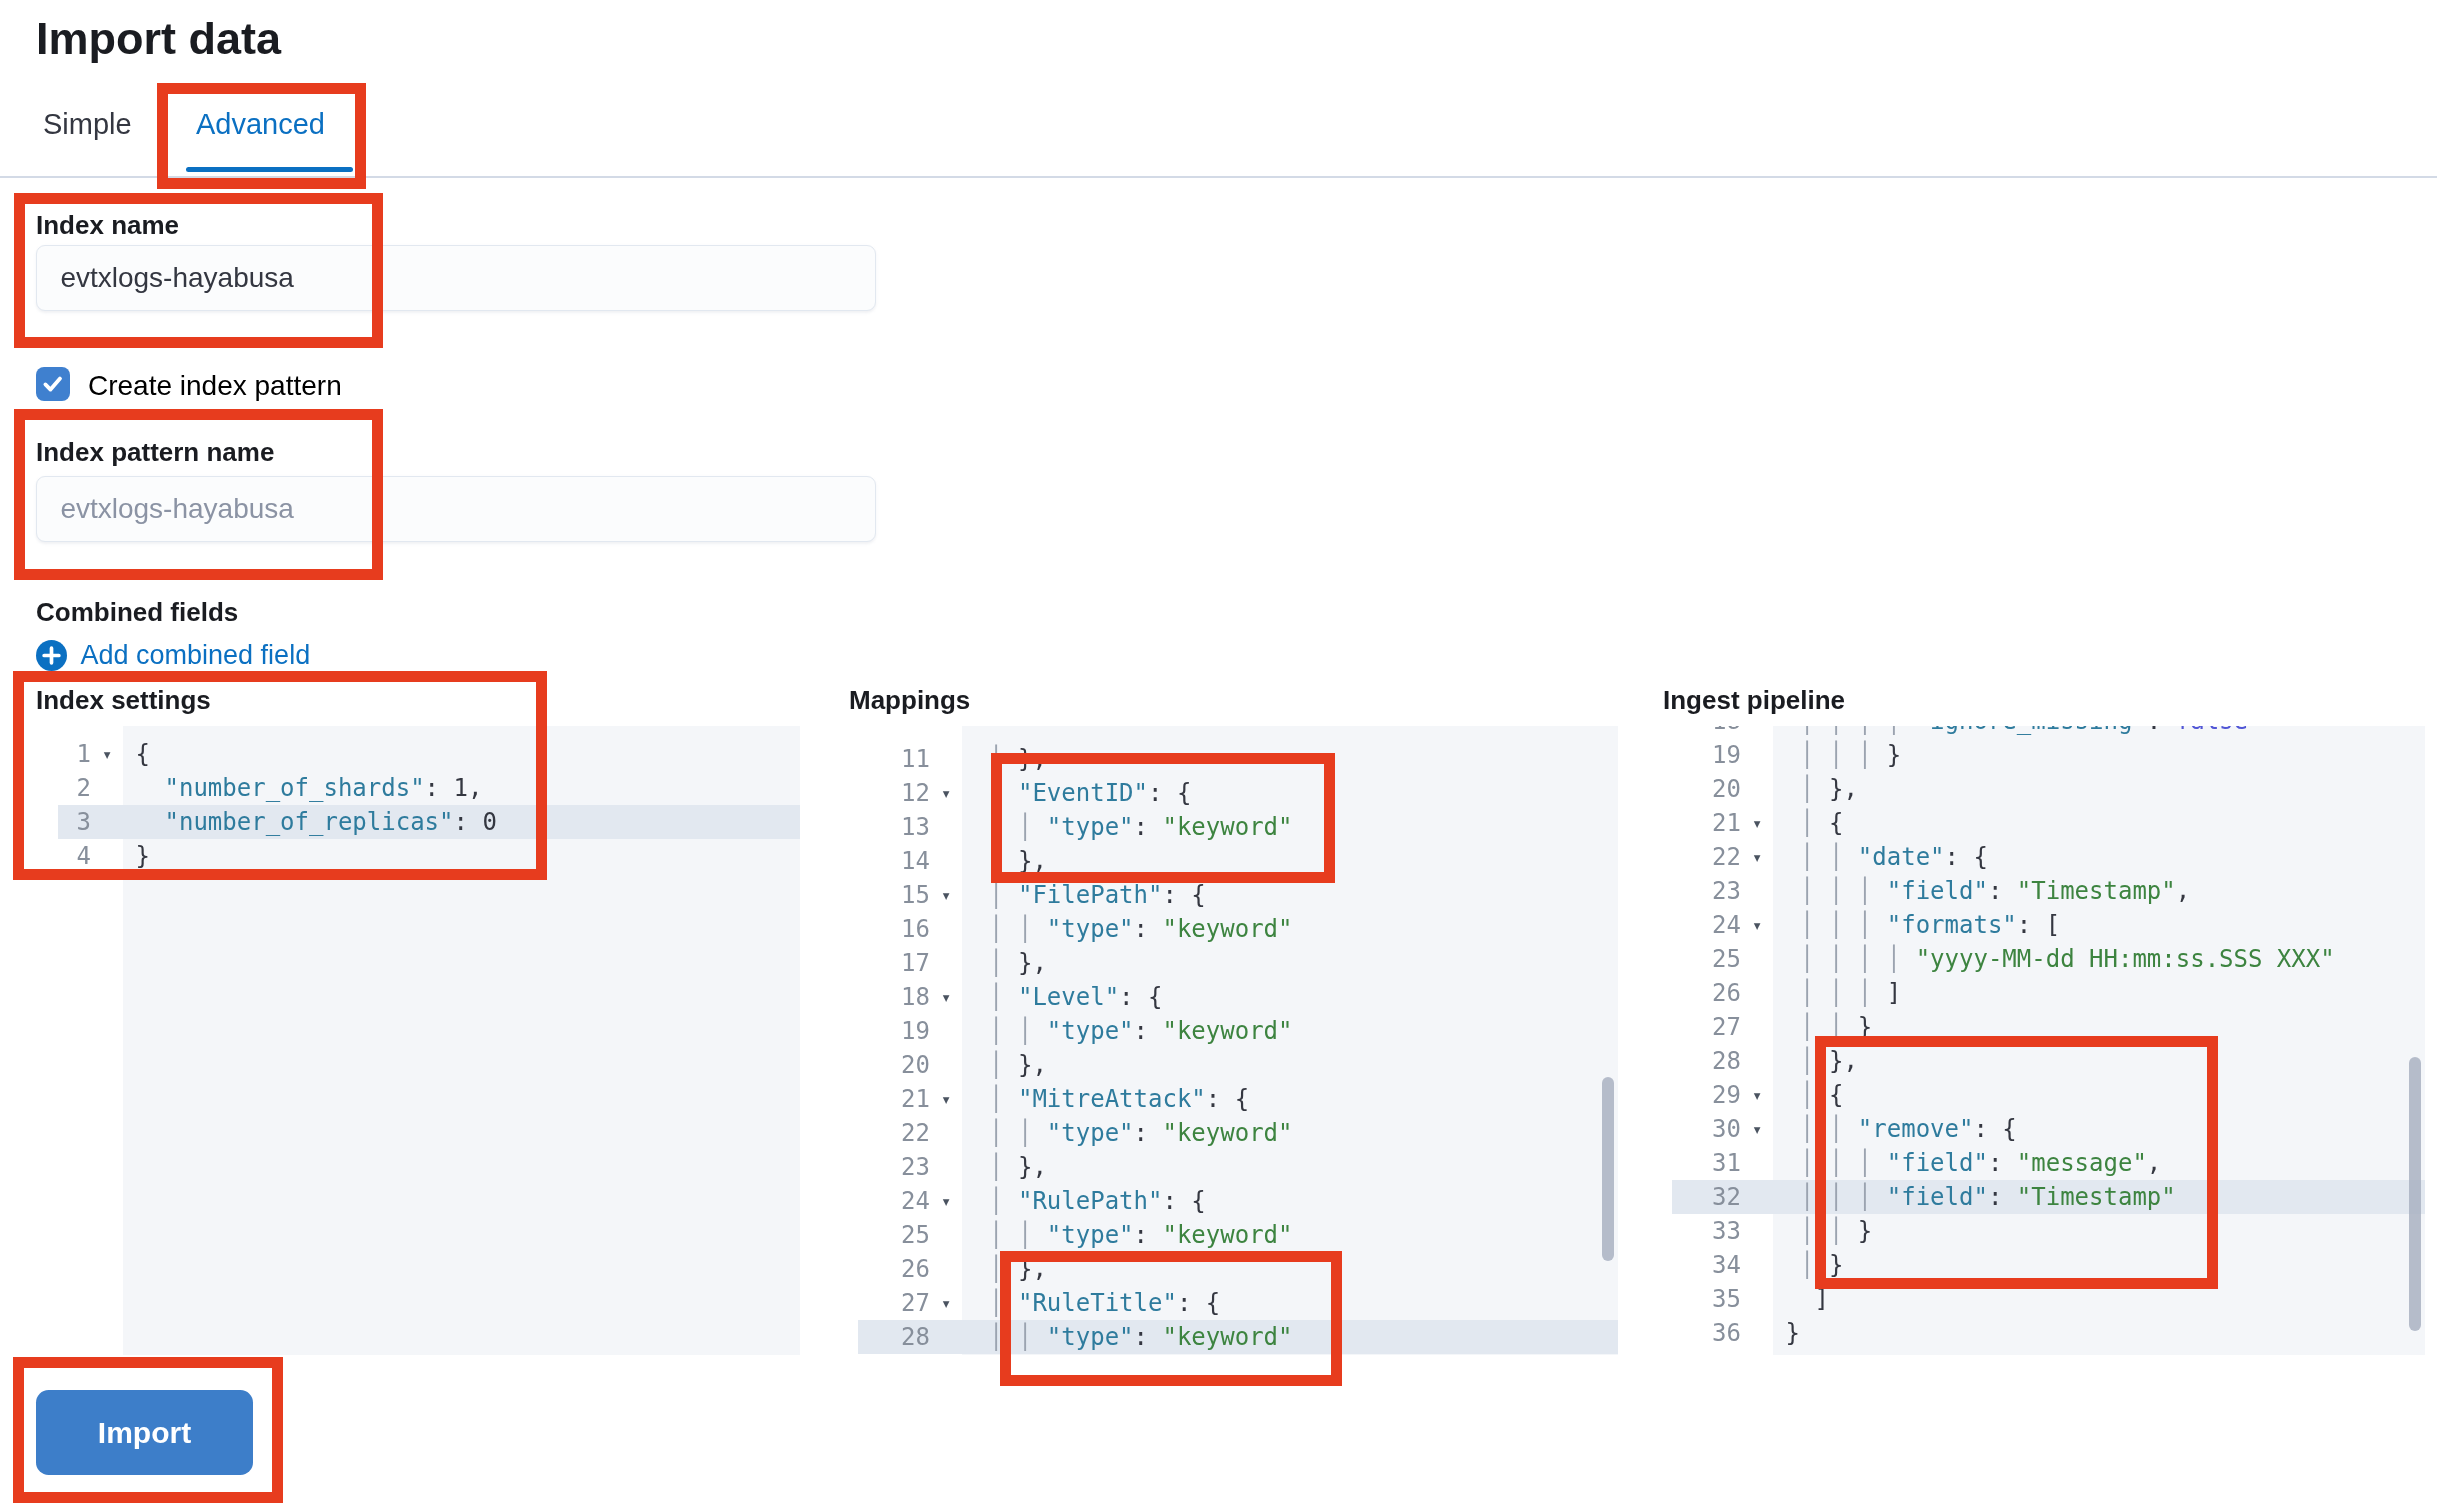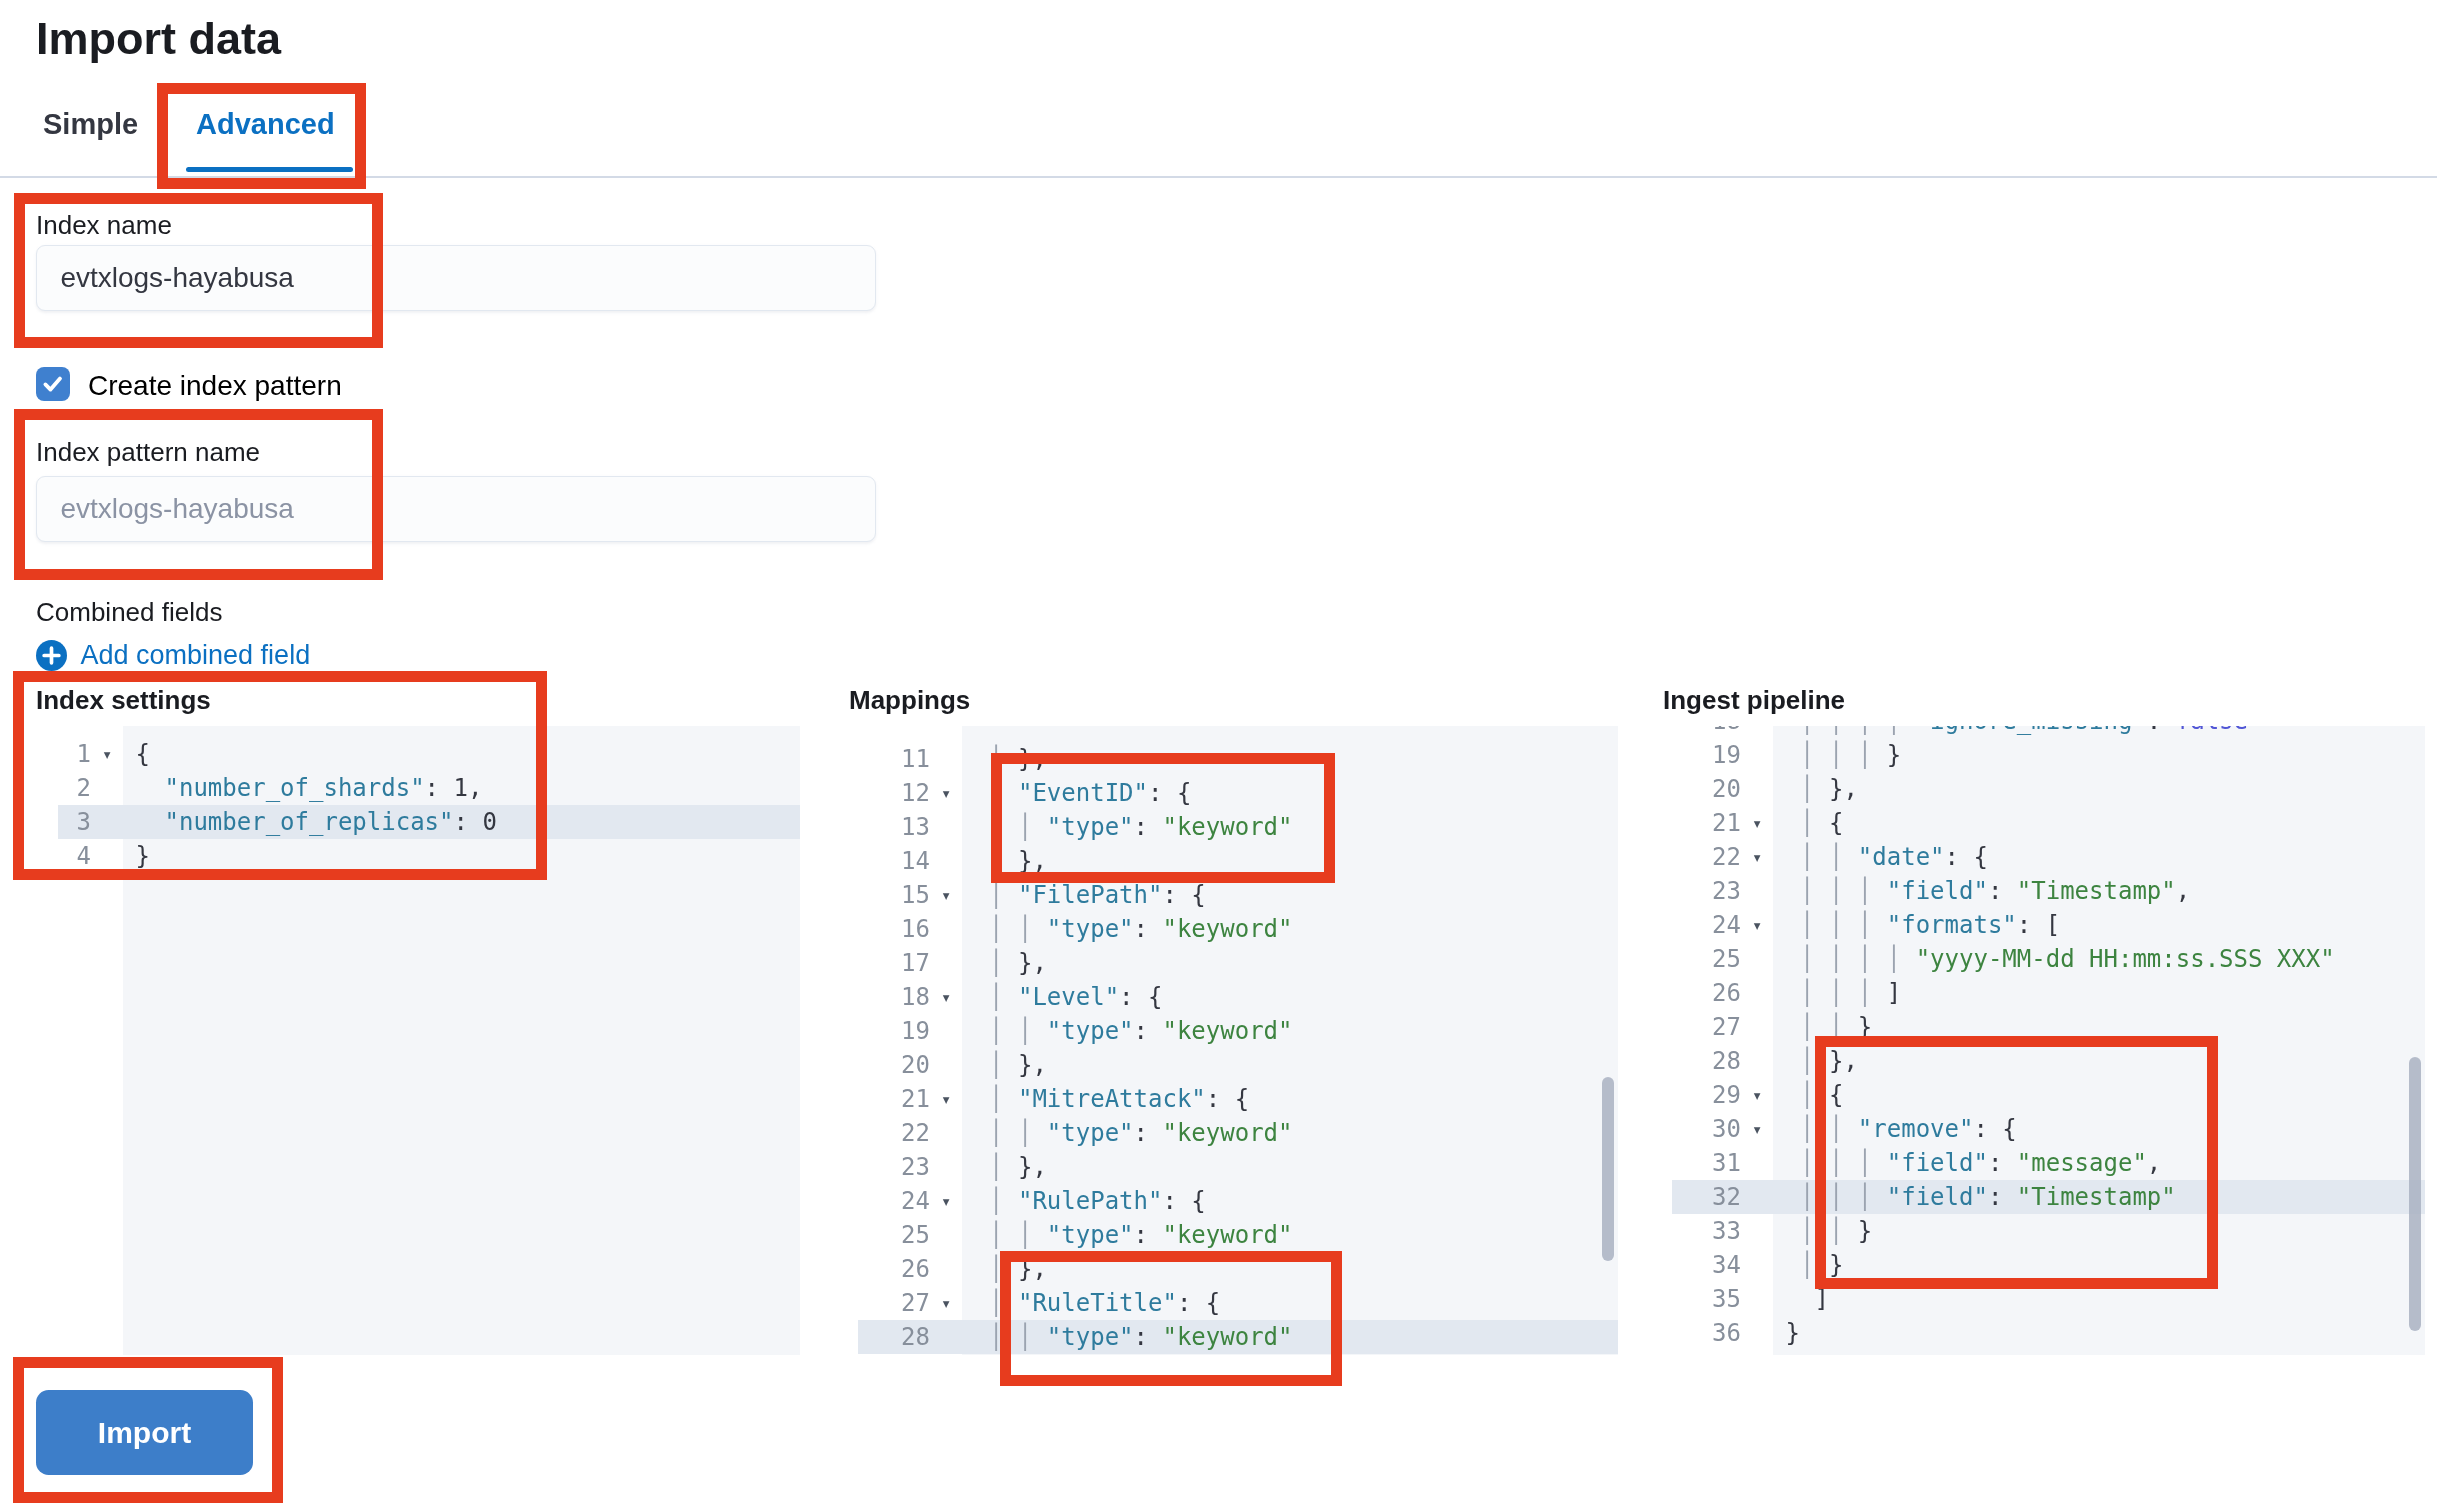--- a/index.html
+++ b/index.html
@@ -1,27 +1,27 @@
 <!DOCTYPE html>
 <html style="font-size:14.4px"><head>
 <meta charset="utf-8">
 <style>
   html,body{margin:0;padding:0;background:#fff;}
   #screen{position:relative;width:2438px;height:1508px;background:#fff;
           font-family:"Liberation Sans",sans-serif;color:#343741;overflow:hidden;}
 
   .title{position:absolute;left:36px;top:12.6px;font-size:45px;font-weight:700;color:#1a1c21;}
 
-  .tab{position:absolute;top:108px;font-size:29px;font-weight:700;cursor:pointer;}
+  .tab{position:absolute;top:108px;font-size:29px;font-weight:400;cursor:pointer;}
   .tab-simple{left:43px;color:#343741;}
   .tab-advanced{left:196px;color:#0b70c2;}
   .tab-underline{position:absolute;left:186px;top:167px;width:167px;height:5.4px;background:#0b70c2;border-radius:2.7px;}
   .divider{position:absolute;left:0;top:176px;width:2438px;height:1.8px;background:#d3dae6;}
 
-  .form-label{position:absolute;font-size:26px;font-weight:400;color:#1a1c21;}
+  .form-label{position:absolute;font-size:26px;font-weight:700;color:#1a1c21;}
   .eui-input{position:absolute;left:36px;width:840px;height:66px;box-sizing:border-box;
              border:1.8px solid #e2e8f0;border-radius:9px;background:#fbfcfd;
              font-family:"Liberation Sans",sans-serif;font-size:28px;color:#343741;
              padding:0 0 0 23.4px;outline:none;box-shadow:0 1.8px 2.7px rgba(152,162,179,.15);}
   .eui-input::placeholder{color:#8b93a4;}
 
   .checkbox{position:absolute;left:36px;top:367px;width:34px;height:34px;border-radius:8px;
             background:#3f80cf;display:flex;align-items:center;justify-content:center;cursor:pointer;}
   .checkbox-label{position:absolute;left:88px;top:370px;font-size:28px;color:#000000;}
 

